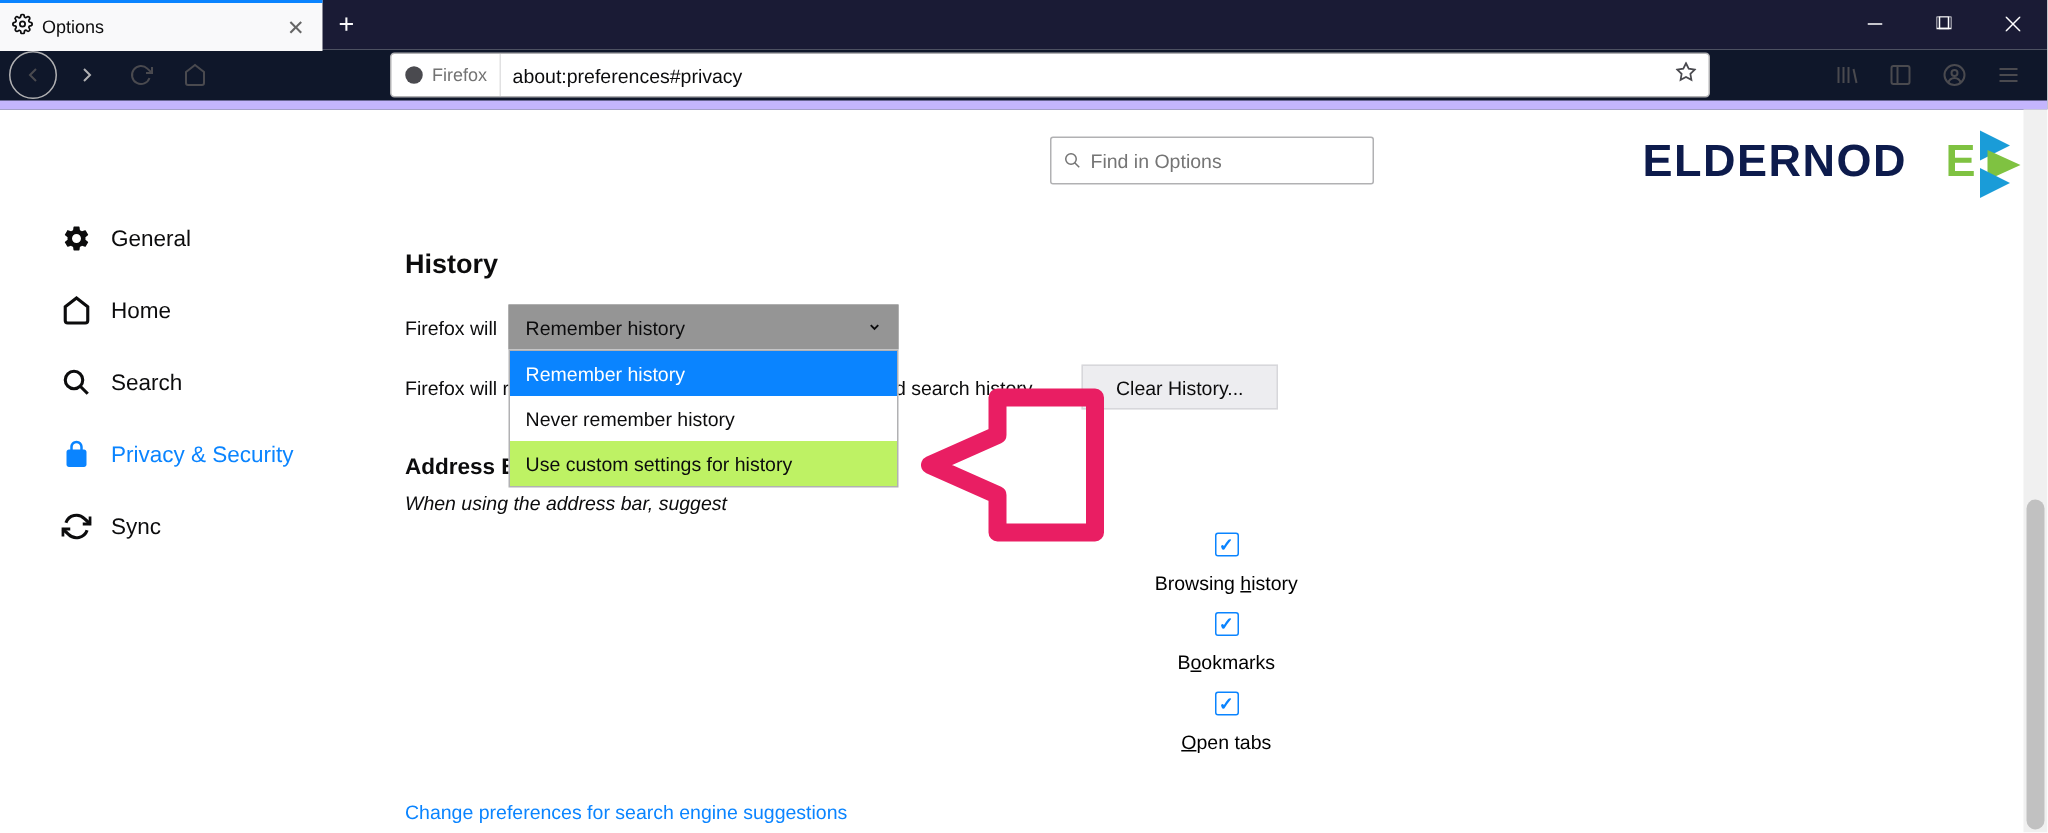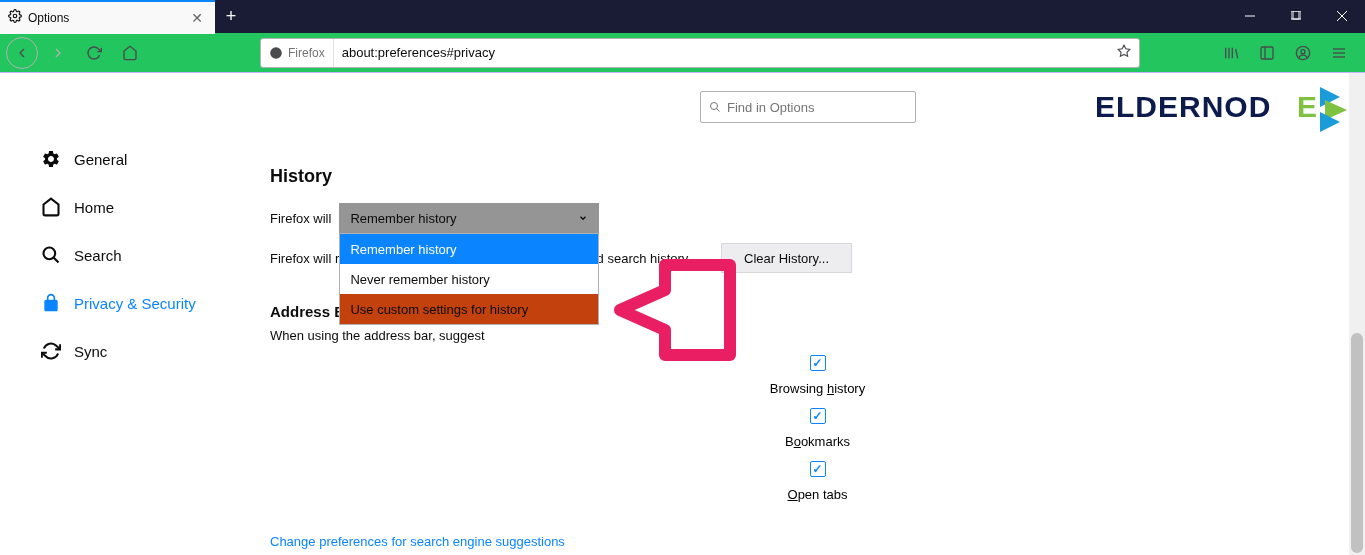--- a/index.html
+++ b/index.html
@@ -9,21 +9,21 @@
     .titlebar { height: 33px; background: #1a1b35; display: flex; align-items: flex-start; }
     .tab { background: #f9f9fa; height: 33px; min-width: 215px; display: flex; align-items: center; padding: 16px 8px; border-top: 2px solid #0a84ff; position: relative; }
     .tab .gear { margin-right: 6px; }
     .tab .title { font-size: 12px; color: #0c0c0d; flex: 1; }
     .tab .close { color: #666; font-size: 14px; padding: 2px 4px; }
     .tab-plus { width: 32px; height: 33px; display: flex; align-items: center; justify-content: center; color: #f9f9fa; font-size: 18px; }
     .win-controls { margin-left: auto; display: flex; }
     .win-btn { width: 46px; height: 32px; display: flex; align-items: center; justify-content: center; color: #fff; }
 
     
-    .navbar { height: 40px; background: #22c55e; display: flex; align-items: center; padding: 0 6px; border-bottom: 1px solid #c4b5fd; gap: 4px; }
+    .navbar { height: 40px; background: #0f172a; display: flex; align-items: center; padding: 0 6px; border-bottom: 6px solid #c4b5fd; gap: 4px; }
     .nav-icon { width: 32px; height: 32px; display: flex; align-items: center; justify-content: center; color: #4a4a4f; border-radius: 4px; }
     .nav-icon.back { border: 1px solid #b1b1b3; border-radius: 50%; width: 32px; height: 32px; }
     .nav-icon.disabled { color: #b1b1b3; }
     .urlbar { flex: 1; max-width: 880px; height: 30px; border: 1px solid #b1b1b3; border-radius: 3px; display: flex; align-items: center; margin: 0 8px 0 110px; background: #fff; }
     .url-prefix { display: flex; align-items: center; padding: 0 8px; border-right: 1px solid #e1e1e2; font-size: 12px; color: #737373; gap: 5px; height: 100%; }
     .url-text { flex: 1; padding: 0 8px; font-size: 13px; color: #0c0c0d; border: none; outline: none; }
     .url-star { padding: 0 8px; color: #4a4a4f; }
     .toolbar-right { display: flex; gap: 4px; margin-left: auto; padding-right: 4px; }
 
     
@@ -38,28 +38,28 @@
     .search-box input { border: none; outline: none; font-size: 13px; flex: 1; color: #737373; }
 
     .section-title { font-size: 18px; font-weight: 600; color: #0c0c0d; margin-bottom: 16px; margin-top: 43px; }
     .row { display: flex; align-items: center; font-size: 13px; color: #0c0c0d; margin-bottom: 8px; }
     .select-wrap { position: relative; display: inline-block; margin-left: 8px; }
     .select-box { width: 260px; height: 30px; background: #959595; border: 1px solid #959595; display: flex; align-items: center; padding: 0 10px; font-size: 13px; position: relative; color: #0c0c0d; }
     .select-box .chev { margin-left: auto; }
     .dropdown { position: absolute; top: 30px; left: 0; width: 260px; background: #fff; border: 1px solid #b1b1b3; z-index: 10; }
     .dd-item { height: 30px; display: flex; align-items: center; padding: 0 10px; font-size: 13px; cursor: pointer; }
     .dd-item.selected { background: #0a84ff; color: #fff; }
-    .dd-item.hover { background: #c2410c; }
+    .dd-item.hover { background: #bef264; }
 
     .desc-row { display: flex; align-items: center; margin: 10px 0 30px 0; }
     .desc-text { font-size: 13px; color: #0c0c0d; }
     .btn { margin-left: 30px; height: 30px; padding: 0 22px; background: #ededf0; border: 1px solid #d7d7db; font-size: 13px; color: #0c0c0d; display: flex; align-items: center; }
 
     .sub-title { font-size: 15px; font-weight: 600; color: #0c0c0d; margin: 20px 0 8px 0; }
-    .sub-desc { font-size: 13px; color: #0c0c0d; margin-bottom: 10px; }
+    .sub-desc { font-size: 13px; color: #0c0c0d; margin-bottom: 10px; font-style: italic; }
     .check-row { display: flex; align-items: center; margin: 12px 0; gap: 10px; font-size: 13px; flex-direction: column; }
     .checkbox { width: 16px; height: 16px; border: 1px solid #0a84ff; border-radius: 2px; display: flex; align-items: center; justify-content: center; background: #fff; }
     .checkbox.checked::after { content: "✓"; color: #0a84ff; font-size: 12px; font-weight: bold; }
     .link { color: #0a84ff; font-size: 13px; margin-top: 20px; display: inline-block; }
 
     
     .arrow { position: absolute; left: 610px; top: 255px; pointer-events: none; }
 
     
     .logo { position: absolute; right: 10px; top: 82px; }

